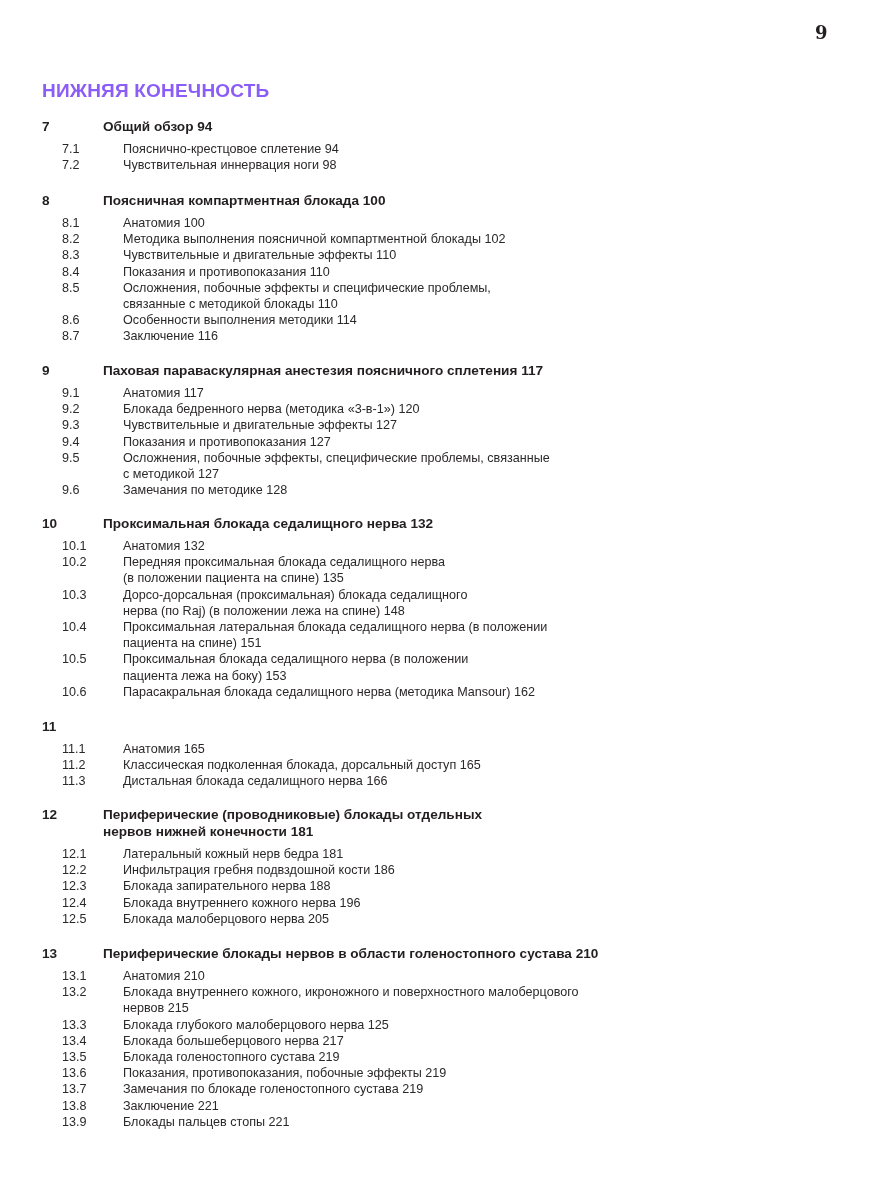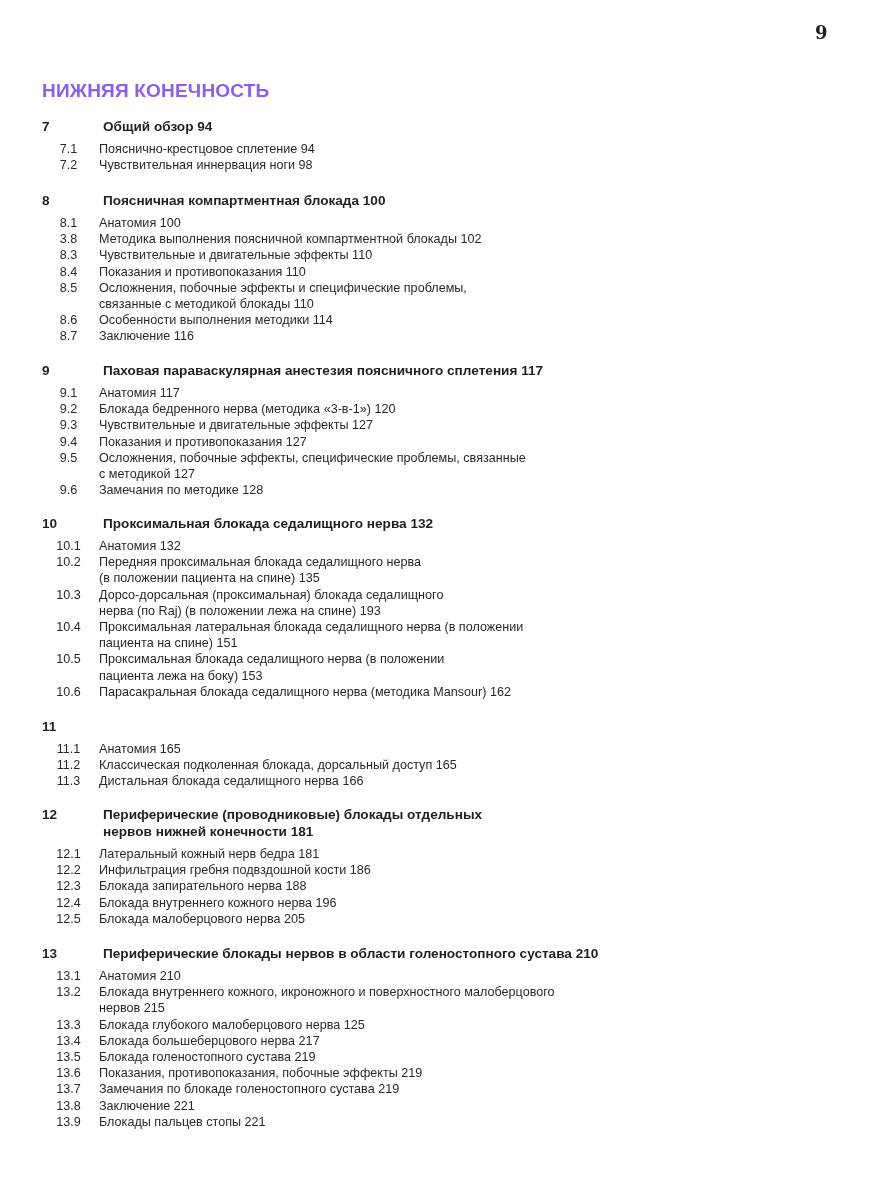--- a/index.html
+++ b/index.html
@@ -63,23 +63,22 @@
       margin-top: 6px;
     }
     .section {
       display: flex;
       font-size: 12.6px;
       line-height: 16.2px;
       color: #2b2829;
     }
     .section-num {
       width: 61px;
-      padding-left: 38px;
+      padding-left: 62px;
       flex: 0 0 auto;
-      text-align: center;
     }
     .section-title {
       width: 470px;
     }
   </style>
 </head>
 <body>
 
 <div class="page-number">9</div>
 <div class="part-title">НИЖНЯЯ КОНЕЧНОСТЬ</div>
@@ -107,21 +106,21 @@
     <div class="chapter-head">
       <span class="chapter-num">8</span>
       <span class="chapter-title">Поясничная компартментная блокада 100</span>
     </div>
     <div class="sections">
       <div class="section">
           <span class="section-num">8.1</span>
           <span class="section-title">Анатомия 100</span>
         </div>
       <div class="section">
-          <span class="section-num">3.8</span>
+          <span class="section-num">8.2</span>
           <span class="section-title">Методика выполнения поясничной компартментной блокады 102</span>
         </div>
       <div class="section">
           <span class="section-num">8.3</span>
           <span class="section-title">Чувствительные и двигательные эффекты 110</span>
         </div>
       <div class="section">
           <span class="section-num">8.4</span>
           <span class="section-title">Показания и противопоказания 110</span>
         </div>
@@ -182,21 +181,21 @@
       <div class="section">
           <span class="section-num">10.1</span>
           <span class="section-title">Анатомия 132</span>
         </div>
       <div class="section">
           <span class="section-num">10.2</span>
           <span class="section-title" style="width:330px;">Передняя проксимальная блокада седалищного нерва (в положении пациента на спине) 135</span>
         </div>
       <div class="section">
           <span class="section-num">10.3</span>
-          <span class="section-title" style="width:375px;">Дорсо-дорсальная (проксимальная) блокада седалищного нерва (по Raj) (в положении лежа на спине) 193</span>
+          <span class="section-title" style="width:375px;">Дорсо-дорсальная (проксимальная) блокада седалищного нерва (по Raj) (в положении лежа на спине) 148</span>
         </div>
       <div class="section">
           <span class="section-num">10.4</span>
           <span class="section-title" style="width:470px;">Проксимальная латеральная блокада седалищного нерва (в положении пациента на спине) 151</span>
         </div>
       <div class="section">
           <span class="section-num">10.5</span>
           <span class="section-title" style="width:400px;">Проксимальная блокада седалищного нерва (в положении пациента лежа на боку) 153</span>
         </div>
       <div class="section">

